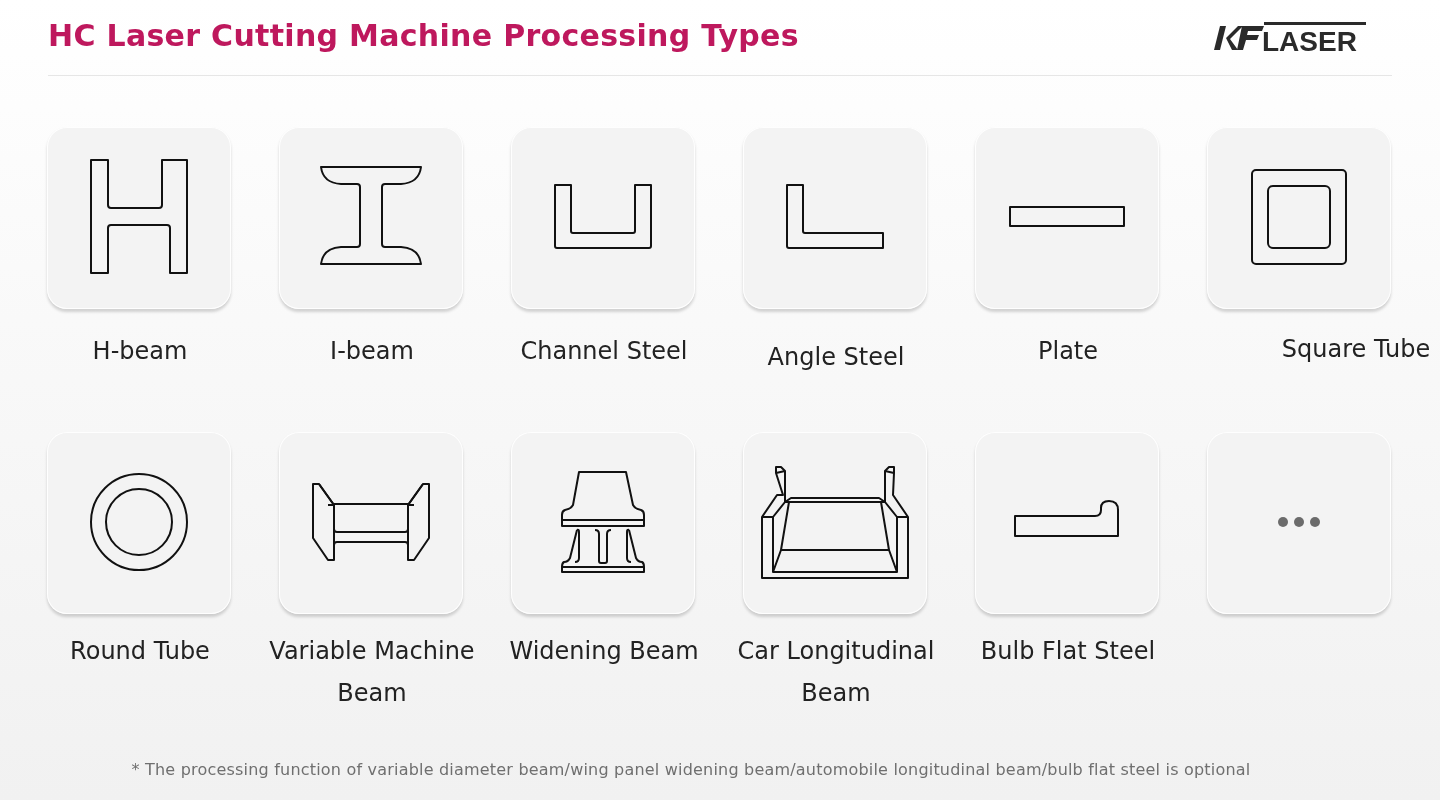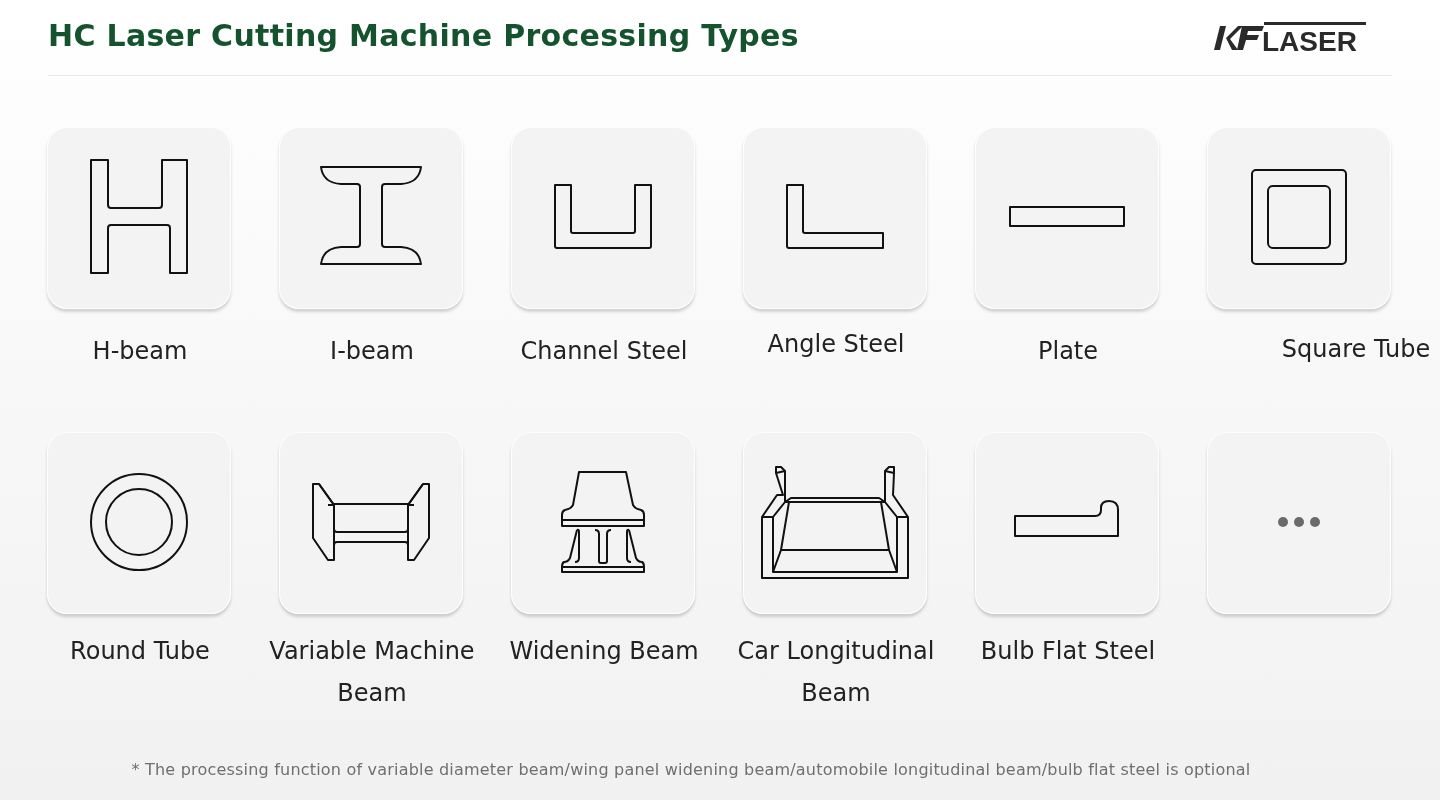--- a/index.html
+++ b/index.html
@@ -1,19 +1,19 @@
 <!DOCTYPE html>
 <html><head>
 <meta charset="utf-8">
 <style>
   html,body{margin:0;padding:0;}
   body{width:1440px;height:800px;overflow:hidden;position:relative;
     background:linear-gradient(180deg,#ffffff 0%,#f9f9f9 40%,#f1f1f1 100%);
     font-family:"DejaVu Sans","Liberation Sans",sans-serif;color:#1a1a1a;}
-  .title{position:absolute;left:48px;top:18px;font-size:30px;font-weight:600;letter-spacing:0.3px;color:#14532d;margin:0;}
+  .title{position:absolute;left:48px;top:18px;font-size:30px;font-weight:600;letter-spacing:0.3px;color:#be185d;margin:0;}
   .logo{position:absolute;left:1212px;top:20px;width:156px;height:34px;}
   .rule{position:absolute;left:48px;top:75px;width:1344px;height:1px;background:#e6e6e6;}
   .card{position:absolute;width:184px;height:182px;border-radius:20px;background:#f3f3f3;
     box-shadow:0 3px 3px rgba(0,0,0,0.16),0 0 0 1px rgba(255,255,255,0.9) inset;}
   .card svg{position:absolute;left:0;top:0;width:184px;height:182px;}
   .label{position:absolute;width:232px;text-align:center;font-size:24px;line-height:42px;color:#222;}
   .foot{position:absolute;left:0;width:1382px;top:760px;text-align:center;font-size:16px;color:#6f6f6f;letter-spacing:0.2px;}
   svg .s{fill:none;stroke:#111;stroke-width:2;stroke-linejoin:round;}
 </style>
 </head>
@@ -52,21 +52,21 @@
     <path class="s" d="M44 58 H60 V104 Q60 106 62 106 H122 Q124 106 124 104 V58 H140 V119 Q140 121 138 121 H46 Q44 121 44 119 Z"></path>
   </svg>
 </div>
 <div class="label" style="left:488px;top:330px">Channel Steel</div>
 
 <div class="card" style="left:743px;top:127px">
   <svg viewBox="0 0 184 182">
     <path class="s" d="M44 58 H60 V104 Q60 106 62 106 H140 V121 H46 Q44 121 44 119 Z"></path>
   </svg>
 </div>
-<div class="label" style="left:720px;top:323px">Angle Steel</div>
+<div class="label" style="left:720px;top:336px">Angle Steel</div>
 
 <div class="card" style="left:975px;top:127px">
   <svg viewBox="0 0 184 182">
     <rect class="s" x="35" y="80" width="114" height="19"></rect>
   </svg>
 </div>
 <div class="label" style="left:952px;top:330px">Plate</div>
 
 <div class="card" style="left:1207px;top:127px">
   <svg viewBox="0 0 184 182">

